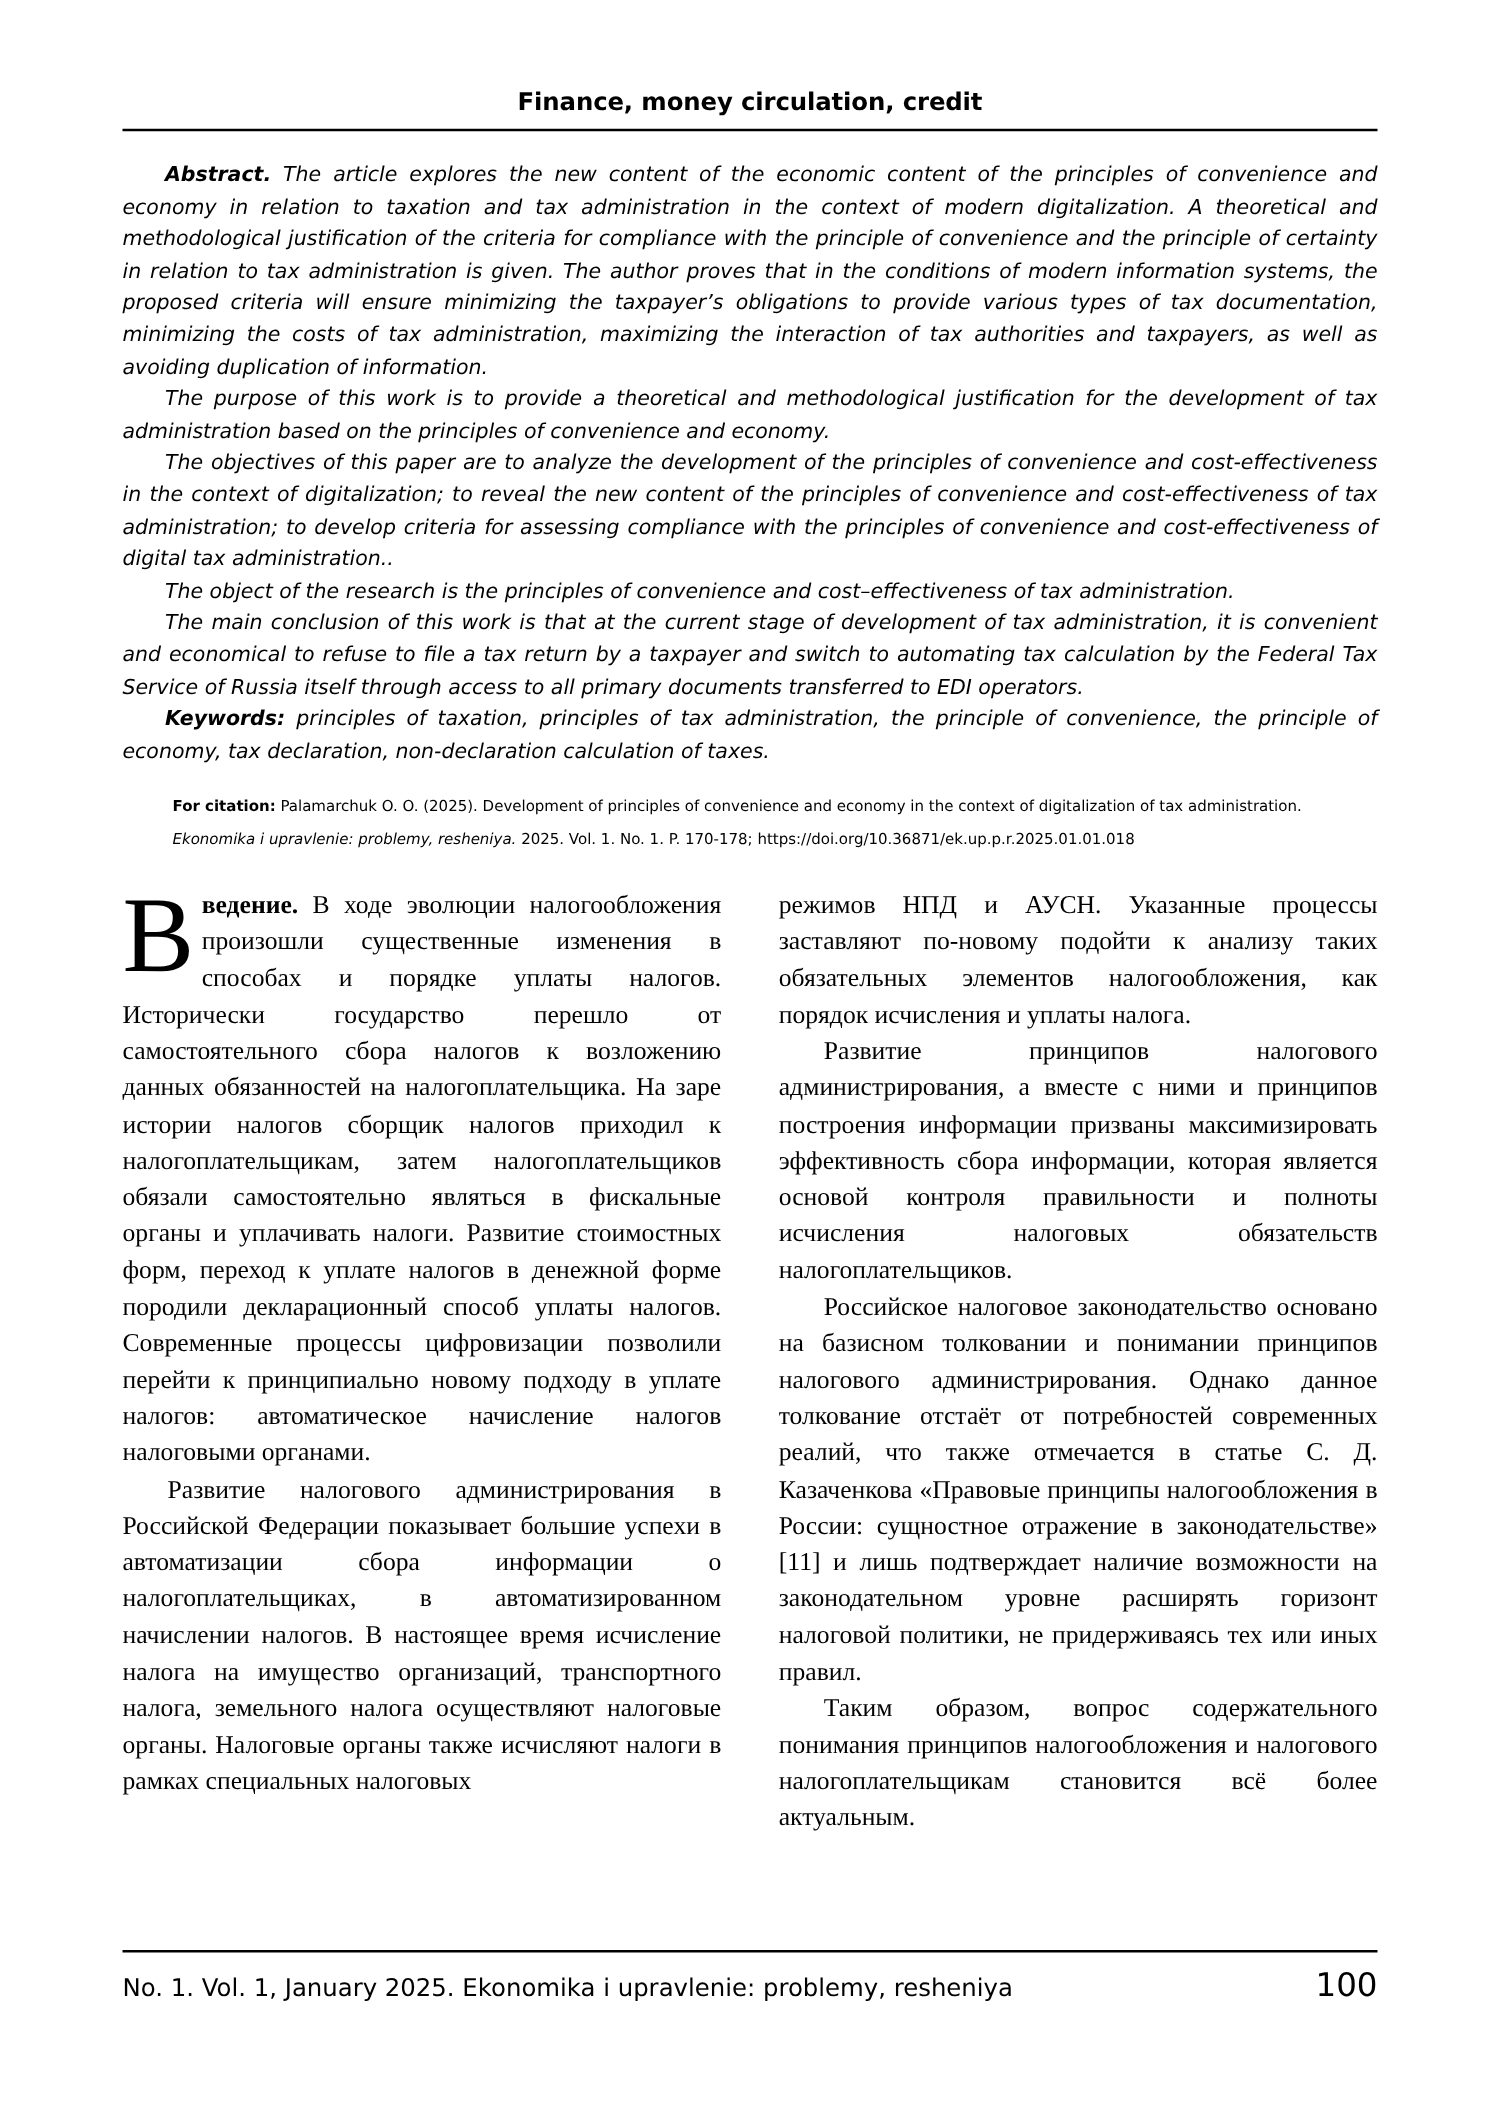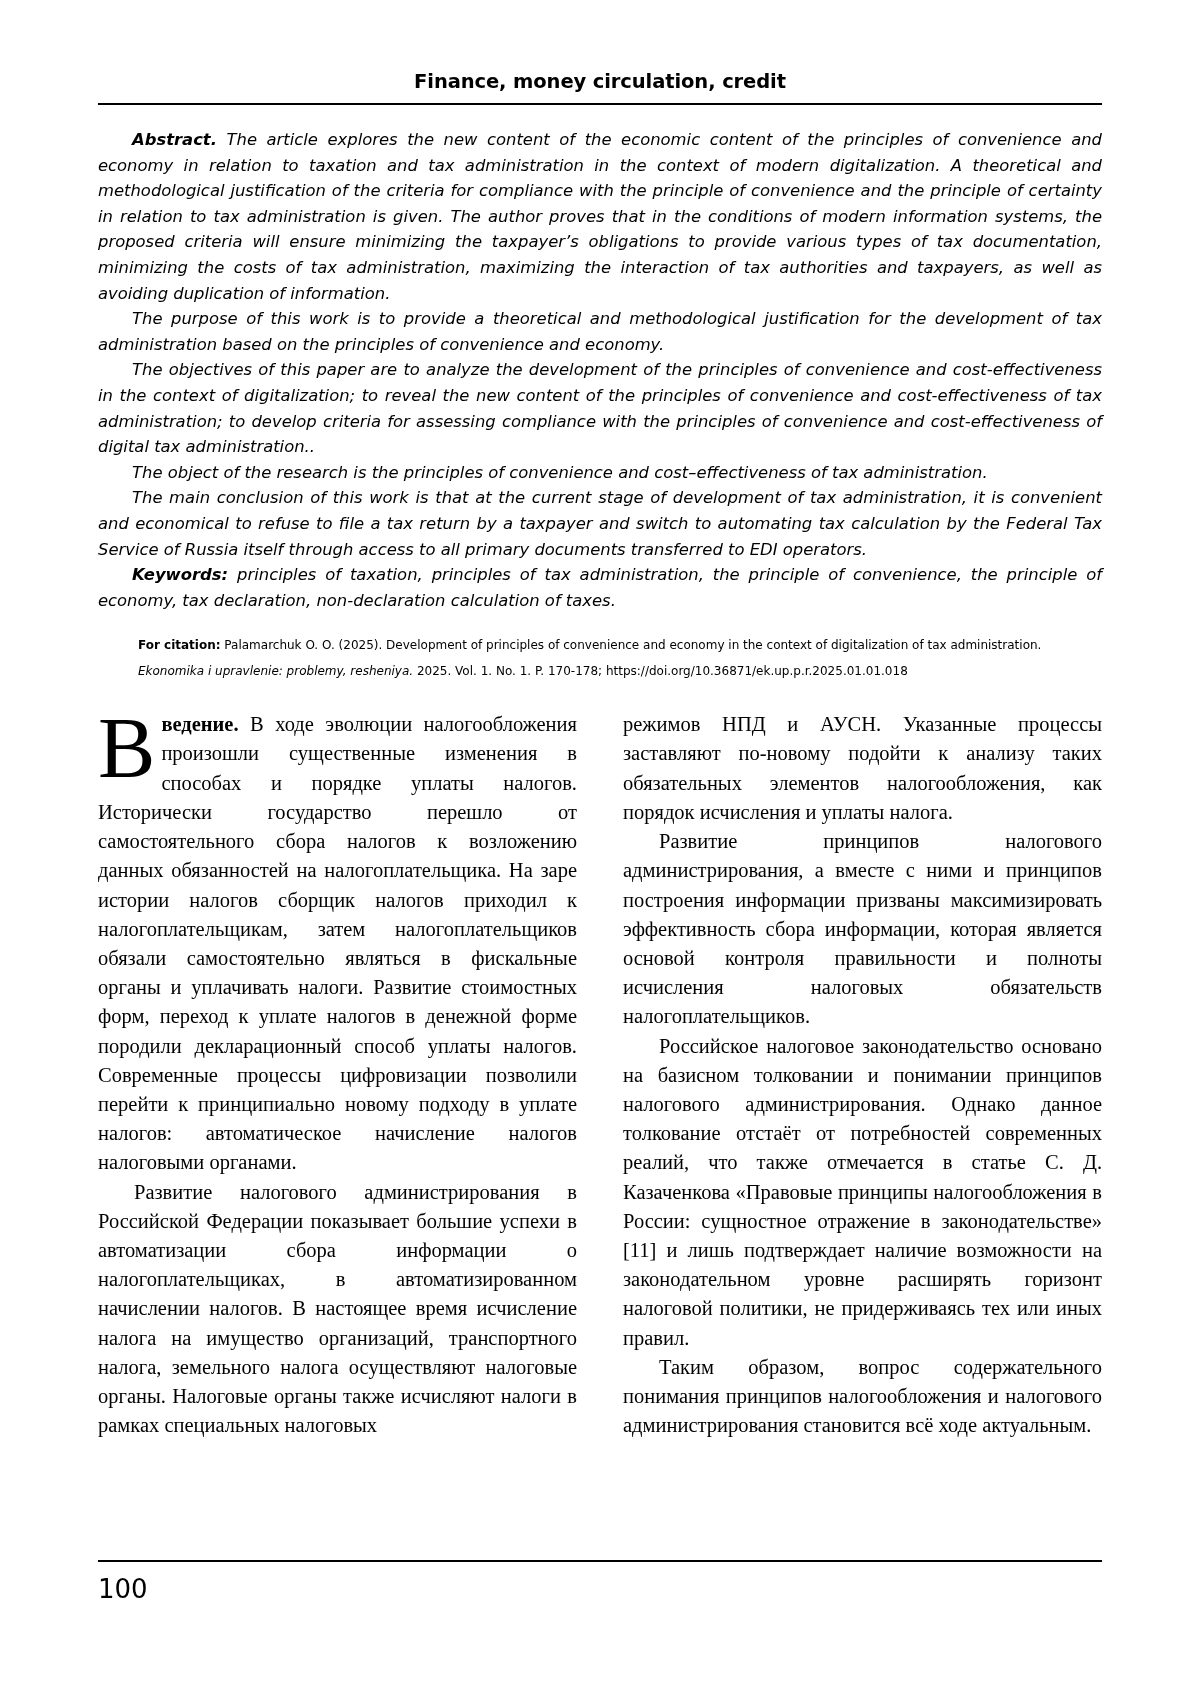--- a/index.html
+++ b/index.html
@@ -163,27 +163,28 @@
 
       <div class="col">
         <p class="first"><span class="dropcap">В</span><span class="intro-label">ведение.</span><span> В ходе эволюции налогообложения произошли существенные изменения в способах и порядке уплаты налогов. Исторически государство перешло от самостоятельного сбора налогов к возложению данных обязанностей на налогоплательщика. На заре истории налогов сборщик налогов приходил к налогоплательщикам, затем налогоплательщиков обязали самостоятельно являться в фискальные органы и уплачивать налоги. Развитие стоимостных форм, переход к уплате налогов в денежной форме породили декларационный способ уплаты налогов. Современные процессы цифровизации позволили перейти к принципиально новому подходу в уплате налогов: автоматическое начисление налогов налоговыми органами.</span></p>
         <p>Развитие налогового администрирования в Российской Федерации показывает большие успехи в автоматизации сбора информации о налогоплательщиках, в автоматизированном начислении налогов. В настоящее время исчисление налога на имущество организаций, транспортного налога, земельного налога осуществляют налоговые органы. Налоговые органы также исчисляют налоги в рамках специальных налоговых</p>
       </div>
 
       <div class="col">
         <p class="first">режимов НПД и АУСН. Указанные процессы заставляют по-новому подойти к анализу таких обязательных элементов налогообложения, как порядок исчисления и уплаты налога.</p>
         <p>Развитие принципов налогового администрирования, а вместе с ними и принципов построения информации призваны максимизировать эффективность сбора информации, которая является основой контроля правильности и полноты исчисления налоговых обязательств налогоплательщиков.</p>
         <p>Российское налоговое законодательство основано на базисном толковании и понимании принципов налогового администрирования. Однако данное толкование отстаёт от потребностей современных реалий, что также отмечается в статье С. Д. Казаченкова «Правовые принципы налогообложения в России: сущностное отражение в законодательстве» [11] и лишь подтверждает наличие возможности на законодательном уровне расширять горизонт налоговой политики, не придерживаясь тех или иных правил.</p>
-        <p>Таким образом, вопрос содержательного понимания принципов налогообложения и налогового администрирования становится всё ходе актуальным.</p>
+        <p>Таким образом, вопрос содержательного понимания принципов налогообложения и налогового налогоплательщикам становится всё более актуальным.</p>
       </div>
 
     </div>
 
   </div>
 
   <div class="footer">
     <div class="rule-bottom"></div>
     <div class="footer-row">
+      <div class="footer-left">No. 1. Vol. 1, January 2025. Ekonomika i upravlenie: problemy, resheniya</div>
       <div class="footer-page">100</div>
     </div>
   </div>
 
 </div>
 
 </body></html>

